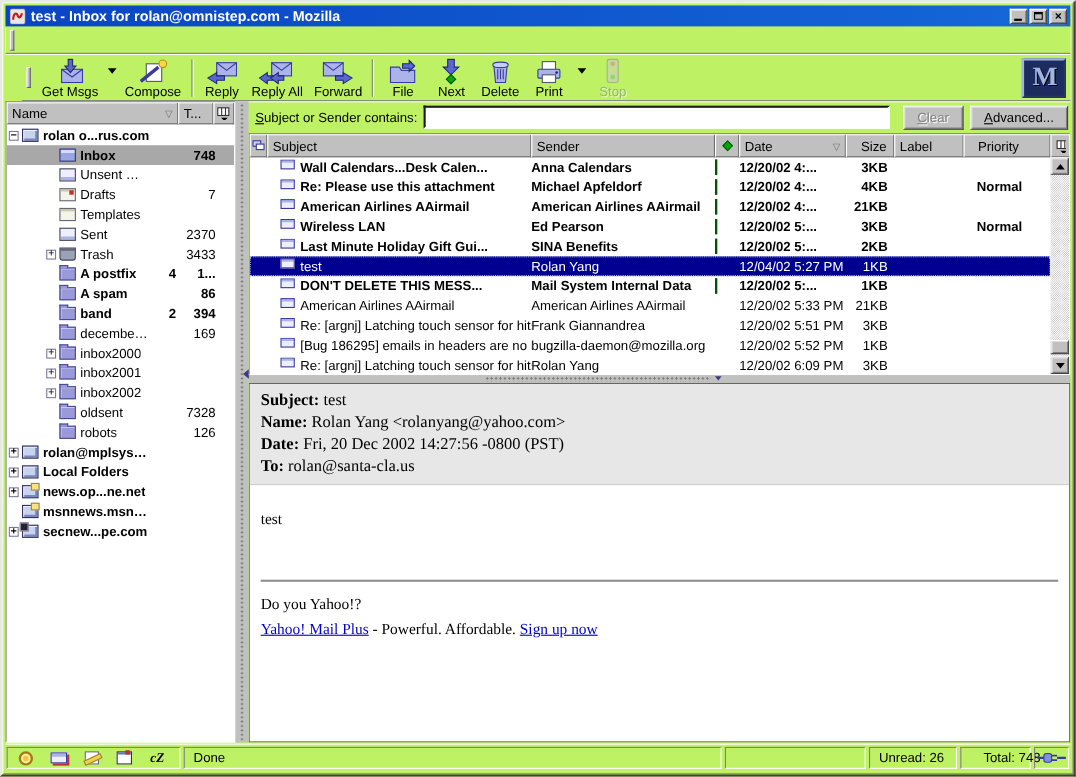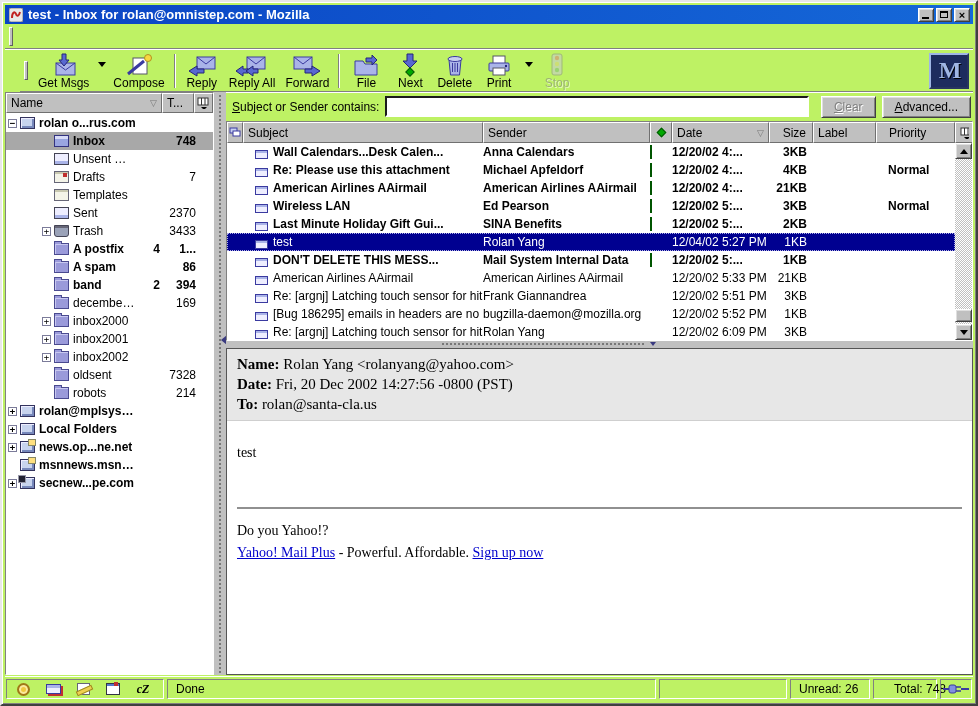--- a/index.html
+++ b/index.html
@@ -122,21 +122,21 @@
   .c-read { width:22px; padding:0; justify-content:center; }
   .c-date { width:97px; }
   .c-size { width:44px; justify-content:flex-end; padding-right:6px; }
   .c-label { width:63px; }
   .c-pri { width:79px; padding-left:12px; }
   .tbody { position:absolute; left:0; right:17px; top:21px; bottom:0; overflow:hidden; }
   .mrow { display:flex; align-items:center; height:18px; font-size:12px; color:#000; }
   .mrow.unread { font-weight:bold; }
   .mrow.selected { background:#000090; color:#fff; outline:1px dotted #b0b0e8; outline-offset:-1px; }
   .mrow > span { flex:none; overflow:hidden; white-space:nowrap; }
-  .mrow .c-subj { display:flex; align-items:flex-end; padding-left:12px; }
+  .mrow .c-subj { display:flex; align-items:flex-start; padding-left:12px; }
   .menv { width:13px; height:9px; margin-right:5px; flex:none; background:#eef; border:1px solid #3a3aa0;
     box-shadow:inset 0 2px 0 #aab4e8; }
   .mrow .c-size { display:flex; justify-content:flex-end; }
   .read-dot { width:5px; height:5px; border-radius:50%; background:#909090; margin:0 auto; }
   .mrow.selected .read-dot { background:#c8c8c8; }
   .unread-diamond { width:7px; height:7px; background:#00A800; border:1px solid #005500; transform:rotate(45deg); margin:0 auto; }
   
   .scrollbar { position:absolute; right:0; top:21px; bottom:0; width:17px; background:#fff;
     display:flex; flex-direction:column; }
   .sb-btn { height:16px; flex:none; background:#C0C0C0; border:1px solid; border-color:#fff #404040 #404040 #fff;
@@ -473,21 +473,21 @@
             <span class="ticon"></span>
             <span class="fname">oldsent</span>
             <span class="funread"></span>
             <span class="ftotal">7328</span>
           </div>
           <div class="frow indent1" data-icon="folder">
             <span class="exp"></span>
             <span class="ticon"></span>
             <span class="fname">robots</span>
             <span class="funread"></span>
-            <span class="ftotal">214</span>
+            <span class="ftotal">126</span>
           </div>
           <div class="frow bold" data-icon="server" data-exp="plus">
             <span class="exp"></span>
             <span class="ticon"></span>
             <span class="fname">rolan@mplsys.com</span>
             <span class="funread"></span>
             <span class="ftotal"></span>
           </div>
           <div class="frow bold" data-icon="server" data-exp="plus">
             <span class="exp"></span>
@@ -723,20 +723,24 @@
       </div>
 
       <div class="hsplitter">
         <div class="hsplit-dots"></div>
         <div class="hsplit-arrow"></div>
       </div>
 
       <div class="messagepane">
         <div class="mp-header">
           <div class="mh-row">
+            <span class="mh-label">Subject:</span>
+            <span>test</span>
+          </div>
+          <div class="mh-row">
             <span class="mh-label">Name:</span>
             <span>Rolan Yang &lt;rolanyang@yahoo.com&gt;</span>
           </div>
           <div class="mh-row">
             <span class="mh-label">Date:</span>
             <span>Fri, 20 Dec 2002 14:27:56 -0800 (PST)</span>
           </div>
           <div class="mh-row">
             <span class="mh-label">To:</span>
             <span>rolan@santa-cla.us</span>

